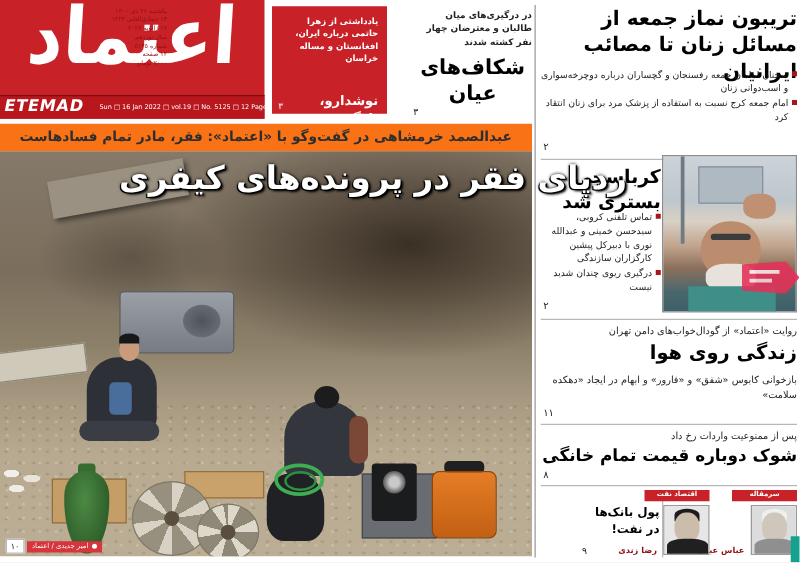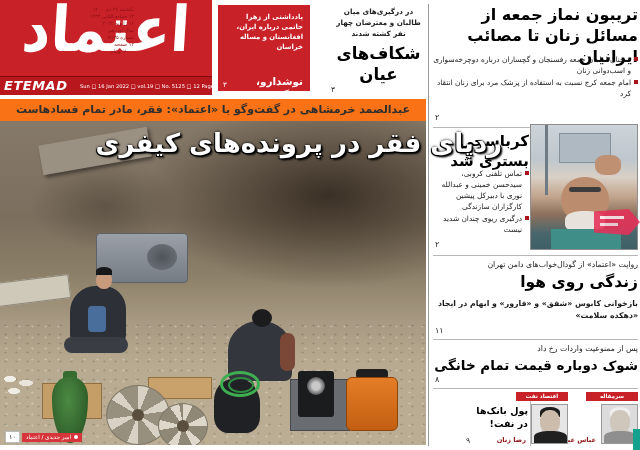--- a/index.html
+++ b/index.html
@@ -20,21 +20,21 @@
               font-style:italic;letter-spacing:.5px;}
   .mast-info{position:absolute;left:80px;top:6px;font-size:5.2px;white-space:nowrap;}
 
   
   .note-box{position:absolute;left:218px;top:5px;width:92px;height:86px;background:#c92128;
             color:#fff;padding:7px 7px 4px 7px;}
   .note-kicker{font-size:6.8px;line-height:10px;text-align:right;font-weight:bold;}
   .note-head{font-size:10.5px;line-height:14px;font-weight:bold;text-align:right;margin-top:22px;}
   .note-page{position:absolute;left:5px;bottom:2px;font-size:7px;}
   .tal-box{position:absolute;left:331px;top:6px;width:95px;height:88px;}
-  .tal-kicker{font-size:7.2px;line-height:11px;text-align:center;color:#222;font-weight:bold;}
+  .tal-kicker{font-size:7.2px;line-height:11px;color:#222;font-weight:bold;}
   .tal-head{font-size:16.5px;line-height:21px;font-weight:bold;text-align:center;color:#000;margin-top:4px;}
   .tal-page{position:absolute;left:0;bottom:0;font-size:7.5px;color:#222;}
 
   
   .kicker-band{position:absolute;left:0;top:99px;width:426px;height:22px;background:#f97316;
                color:#2e2e2e;font-size:11px;font-weight:bold;text-align:center;line-height:22px;
                white-space:nowrap;overflow:hidden;}
   .lead-photo{position:absolute;left:0;top:121px;width:426px;height:324px;overflow:hidden;
               background:linear-gradient(180deg,#857969 0%,#7b6e5d 30%,#8d8069 48%,#a89a82 62%,#b8aa90 75%,#bcae95 100%);}
   .ph{position:absolute;}
@@ -118,21 +118,21 @@
   .kp{position:absolute;}
   .kp-rail{left:14px;top:0;width:3px;height:70px;background:#6f7b84;}
   .kp-mon{left:28px;top:8px;width:52px;height:30px;background:#aeb9c2;border:1px solid #84909a;}
   .kp-face{left:30px;top:52px;width:48px;height:46px;background:#bc8c6e;border-radius:48%;}
   .kp-brow{left:38px;top:62px;width:32px;height:5px;background:#3c3c3c;border-radius:3px;}
   .kp-beard{left:34px;top:86px;width:40px;height:22px;background:#e7e3dc;border-radius:40%;}
   .kp-arm{left:64px;top:30px;width:26px;height:20px;background:#c09072;border-radius:40%;}
   .kp-gown{left:20px;top:104px;width:70px;height:22px;background:#3f8e88;}
   .k-kicker{font-size:7.8px;color:#222;text-align:right;width:100%;}
   .s-head{font-size:15.5px;font-weight:bold;color:#000;text-align:right;width:100%;}
-  .s-sub{font-size:7.8px;line-height:12px;color:#1a1a1a;text-align:right;width:100%;font-weight:bold;}
+  .s-sub{font-size:7.8px;line-height:12px;color:#1a1a1a;text-align:right;width:100%;}
   .a-head{font-size:13.5px;font-weight:bold;color:#000;text-align:right;width:100%;white-space:nowrap;}
 
   
   .stamp{position:absolute;left:594px;top:209px;width:46px;height:26px;z-index:9;
          background:#e53058;opacity:.88;
          clip-path:polygon(0 10%,76% 0,100% 50%,76% 100%,0 90%);}
   .stamp b{position:absolute;left:6px;top:7px;width:24px;height:3px;background:#fff;opacity:.9;}
   .stamp i{position:absolute;left:6px;top:14px;width:18px;height:3px;background:#fff;opacity:.8;}
 
   
@@ -307,21 +307,21 @@
       <div class="odiv"></div>
       <div class="obox left">
         <div class="otab">اقتصاد نفت</div>
         <div class="ophoto">
           <div class="op-base" style="background:#e6e6e6;"></div>
           <div class="op-hair" style="background:#1c1c1c;"></div>
           <div class="op-head-sh" style="background:#cbbcab;"></div>
           <div class="op-body" style="background:#202020;"></div>
         </div>
         <div class="ohead">پول بانک‌ها در نفت!</div>
-        <div class="oauthor">رضا زنان</div>
+        <div class="oauthor">رضا زندی</div>
         <div class="opg">۹</div>
       </div>
     </div>
   </div>
 
   <div class="stamp">
       <b></b>
       <i></i>
     </div>
 

